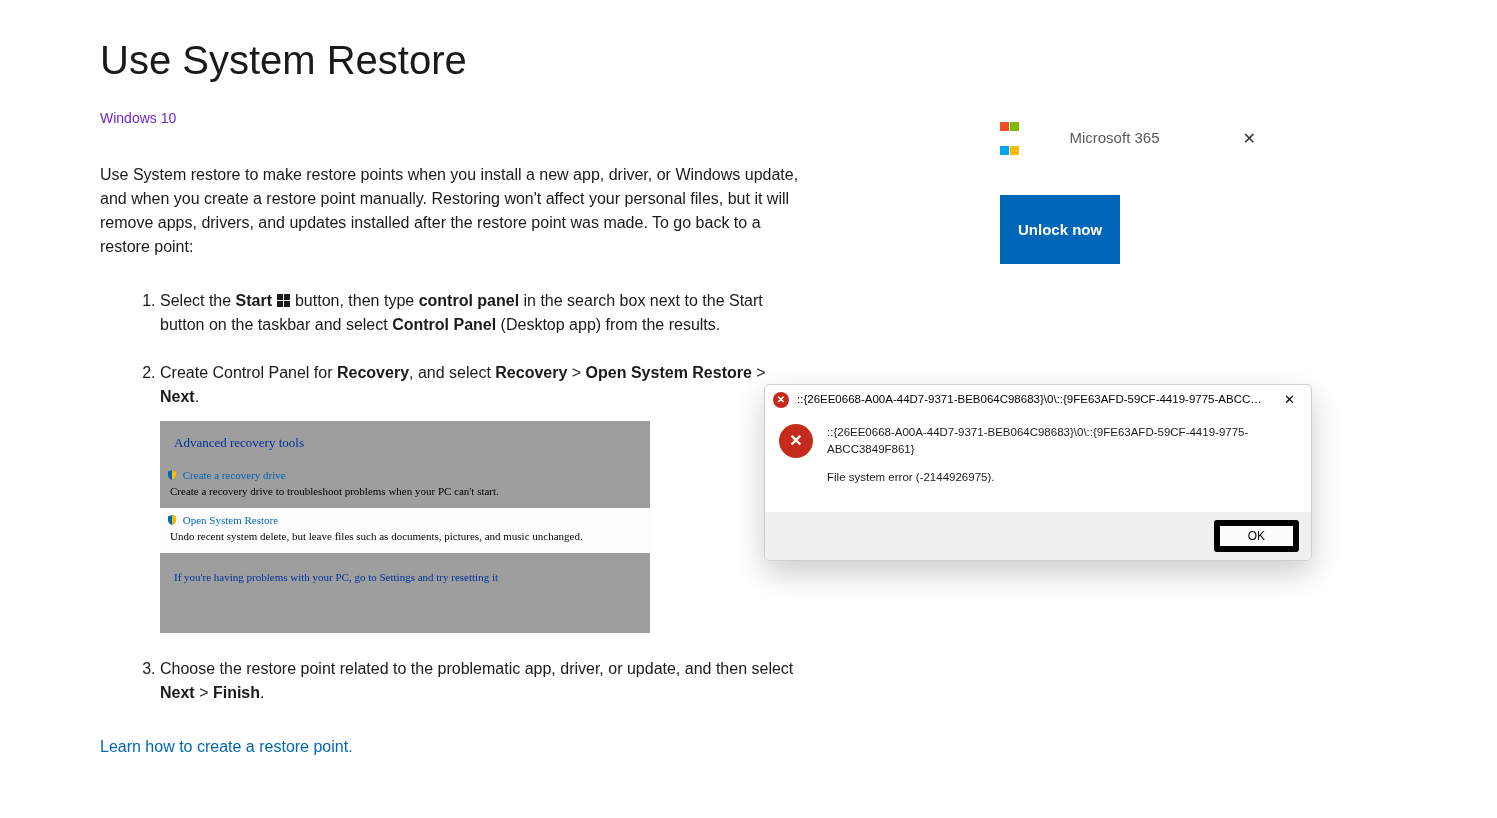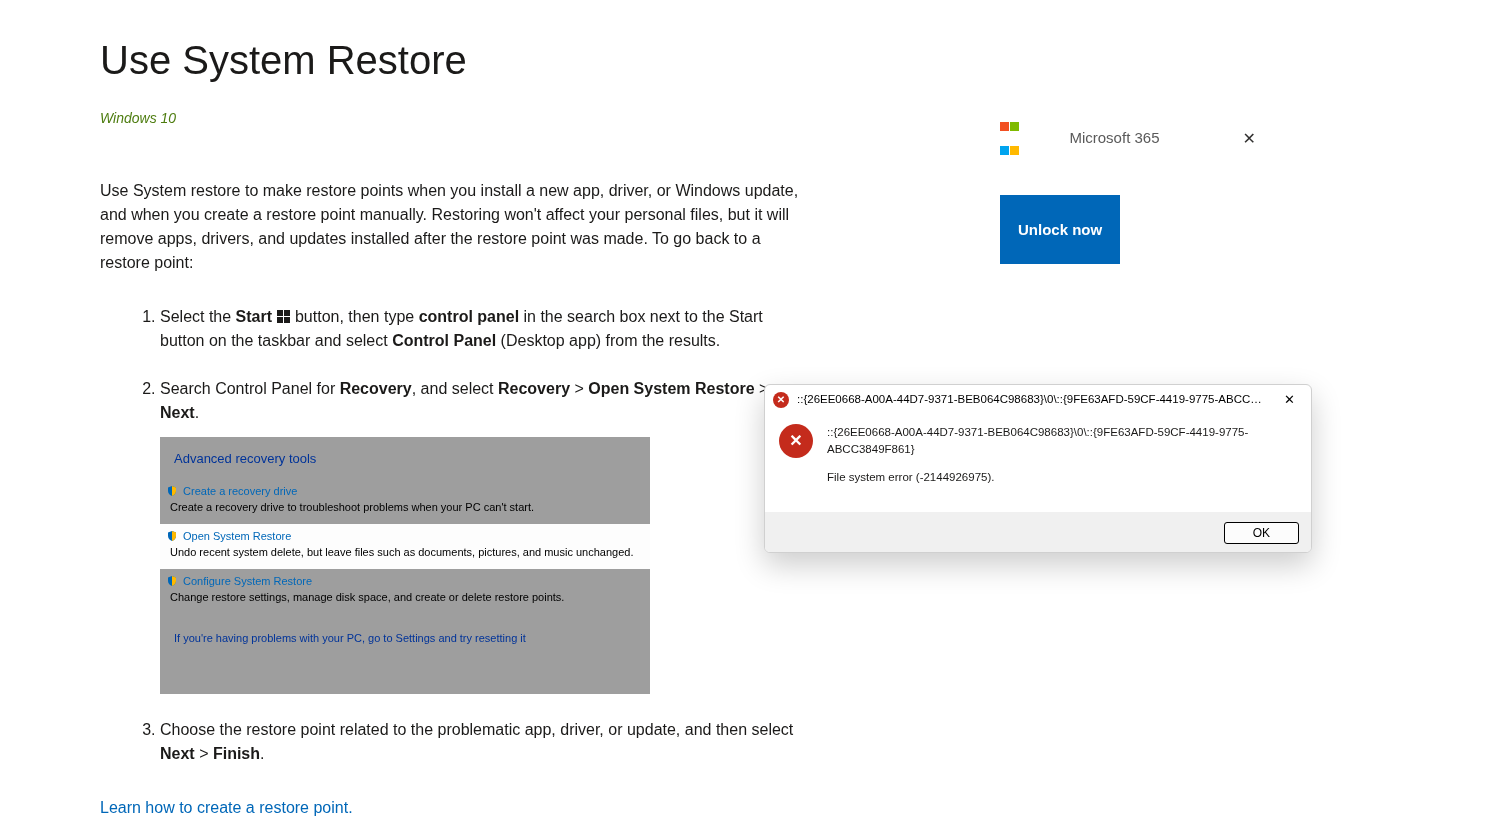--- a/index.html
+++ b/index.html
@@ -18,24 +18,23 @@
       padding: 30px 100px 0 100px;
       max-width: 900px;
     }
     h1 {
       font-size: 40px;
       font-weight: 350;
       margin-bottom: 18px;
       color: #1b1a19;
     }
     .applies-to {
-      font-style: italic;
-      color: #4d7c0f;
+      color: #6d28d9;
       font-size: 14px;
-      margin-bottom: 50px;
+      margin-bottom: 34px;
     }
     .intro {
       font-size: 16px;
       margin-bottom: 30px;
       color: #1b1a19;
     }
     ol {
       padding-left: 60px;
     }
     ol li {
@@ -66,20 +65,21 @@
       float: left;
       margin: 0.5px;
     }
 
     
     .recovery-box {
       background: #9e9e9e;
       width: 490px;
       margin: 12px 0 0 0;
       padding-bottom: 40px;
+      font-family: Liberation Serif, serif;
     }
     .recovery-title {
       color: #003399;
       font-size: 13px;
       font-weight: 400;
       padding: 12px 14px 10px 14px;
       background: #9e9e9e;
     }
     .recovery-item {
       background: #9e9e9e;
@@ -227,21 +227,21 @@
       font-size: 11.5px;
     }
     .dialog-body-text div { margin-bottom: 10px; }
     .dialog-footer {
       background: #f0f0f0;
       padding: 8px 12px;
       text-align: right;
     }
     .dialog-ok {
       background: #fcfcfc;
-      border: 1px solid #000000;
+      border: 6px solid #000000;
       padding: 3px 28px;
       font-size: 12px;
       border-radius: 3px;
       cursor: pointer;
     }
   </style>
 </head>
 <body>
 
 <div class="container">
@@ -250,21 +250,21 @@
   <p class="intro">Use System restore to make restore points when you install a new app, driver, or Windows update, and when you create a restore point manually. Restoring won't affect your personal files, but it will remove apps, drivers, and updates installed after the restore point was made. To go back to a restore point:</p>
 
   <ol>
     <li>
       <span>Select the </span><span class="bold">Start</span>
       <span class="winlogo"><span></span><span></span><span></span><span></span></span>
       <span> button, then type </span><span class="bold">control panel</span><span> in the search box next to the Start button on the taskbar and select </span><span class="bold">Control Panel</span><span> (Desktop app) from the results.</span>
     </li>
 
     <li>
-      <span>Search Control Panel for </span><span class="bold">Recovery</span><span>, and select </span><span class="bold">Recovery</span><span> &gt; </span><span class="bold">Open System Restore</span><span> &gt; </span><span class="bold">Next</span><span>.</span>
+      <span>Create Control Panel for </span><span class="bold">Recovery</span><span>, and select </span><span class="bold">Recovery</span><span> &gt; </span><span class="bold">Open System Restore</span><span> &gt; </span><span class="bold">Next</span><span>.</span>
 
       <div class="recovery-box">
         <div class="recovery-title">Advanced recovery tools</div>
 
         <div class="recovery-item">
           <span class="shield"><svg viewBox="0 0 12 12">
                 <path d="M6 1 L10 2.5 L10 6 C10 8.5 8 10.5 6 11 C4 10.5 2 8.5 2 6 L2 2.5 Z" fill="#0067b8"></path>
                 <path d="M6 1 L10 2.5 L10 6 C10 8.5 8 10.5 6 11 Z" fill="#ffb900"></path>
               </svg></span>
           <span class="recovery-item-title">Create a recovery drive</span>
@@ -273,28 +273,20 @@
 
         <div class="recovery-item white">
           <span class="shield"><svg viewBox="0 0 12 12">
                 <path d="M6 1 L10 2.5 L10 6 C10 8.5 8 10.5 6 11 C4 10.5 2 8.5 2 6 L2 2.5 Z" fill="#0067b8"></path>
                 <path d="M6 1 L10 2.5 L10 6 C10 8.5 8 10.5 6 11 Z" fill="#ffb900"></path>
               </svg></span>
           <span class="recovery-item-title">Open System Restore</span>
           <div class="recovery-item-desc">Undo recent system delete, but leave files such as documents, pictures, and music unchanged.</div>
         </div>
 
-        <div class="recovery-item">
-          <span class="shield"><svg viewBox="0 0 12 12">
-                <path d="M6 1 L10 2.5 L10 6 C10 8.5 8 10.5 6 11 C4 10.5 2 8.5 2 6 L2 2.5 Z" fill="#0067b8"></path>
-                <path d="M6 1 L10 2.5 L10 6 C10 8.5 8 10.5 6 11 Z" fill="#ffb900"></path>
-              </svg></span>
-          <span class="recovery-item-title">Configure System Restore</span>
-          <div class="recovery-item-desc">Change restore settings, manage disk space, and create or delete restore points.</div>
-        </div>
 
         <div class="recovery-hint">If you're having problems with your PC, go to Settings and try resetting it</div>
       </div>
     </li>
 
     <li>
       <span>Choose the restore point related to the problematic app, driver, or update, and then select </span><span class="bold">Next</span><span> &gt; </span><span class="bold">Finish</span><span>.</span>
     </li>
   </ol>
 

